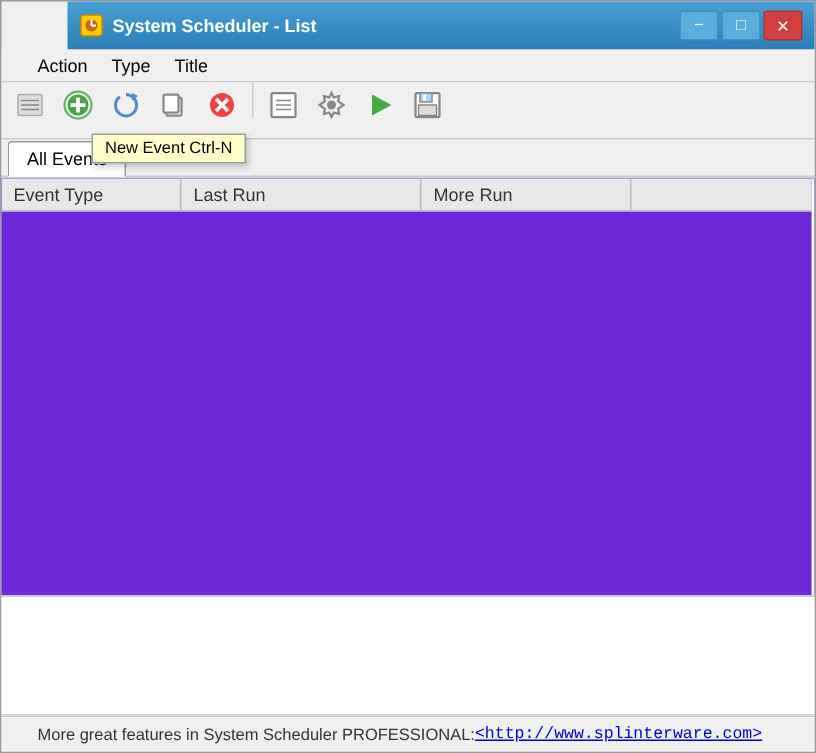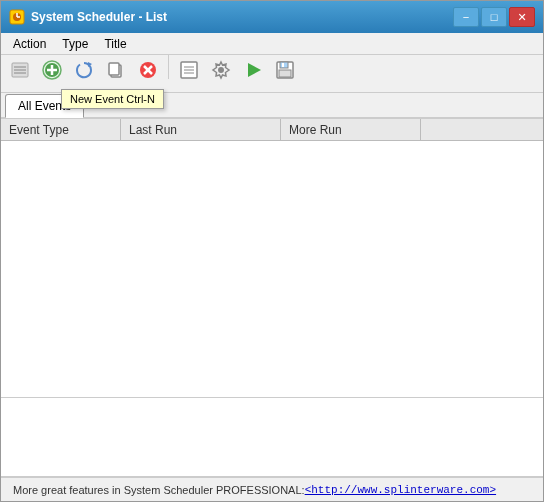--- a/index.html
+++ b/index.html
@@ -22,20 +22,21 @@
       flex-direction: column;
     }
 
     .title-bar {
       background: linear-gradient(to bottom, #4a9fd4, #2a7db8);
       height: 30px;
       display: flex;
       align-items: center;
       padding: 16px 8px;
       user-select: none;
+      margin-left: 44px;
     }
 
     .title-bar-icon {
       width: 16px;
       height: 16px;
       margin-right: 6px;
       display: flex;
       align-items: center;
       justify-content: center;
     }
@@ -71,21 +72,21 @@
       border-radius: 2px;
     }
     .title-btn.close { background: #d04040; border-color: #b03030; }
 
     
     .menu-bar {
       background: #f0f0f0;
       height: 22px;
       display: flex;
       align-items: center;
-      padding: 0 4px;
+      padding: 0 16px;
       border-bottom: 1px solid #ccc;
     }
 
     .menu-item {
       padding: 2px 8px;
       cursor: pointer;
       font-size: 12px;
       border-radius: 2px;
     }
 
@@ -161,21 +162,21 @@
       border-bottom: 1px solid #fff;
       margin-bottom: -1px;
       z-index: 1;
     }
 
     
     .table-area {
       flex: 1;
       background: #6d28d9;
       display: flex;
-      flex-direction: column;
+      flex-direction: row;
       overflow: hidden;
     }
 
     .table-header {
       display: grid;
       grid-template-columns: 120px 160px 140px 120px;
       background: #e8e8e8;
       border-bottom: 1px solid #bbb;
       height: 22px;
       align-items: center;
@@ -206,21 +207,21 @@
       margin: 0;
     }
 
     
     .status-bar {
       height: 24px;
       background: #f0f0f0;
       border-top: 1px solid #ccc;
       display: flex;
       align-items: center;
-      padding: 0 12px;
+      padding: 0 24px;
       font-size: 11px;
       color: #333;
     }
 
     .status-link {
       color: #0000cc;
       text-decoration: underline;
       cursor: pointer;
       font-family: Liberation Mono, monospace;
     }

